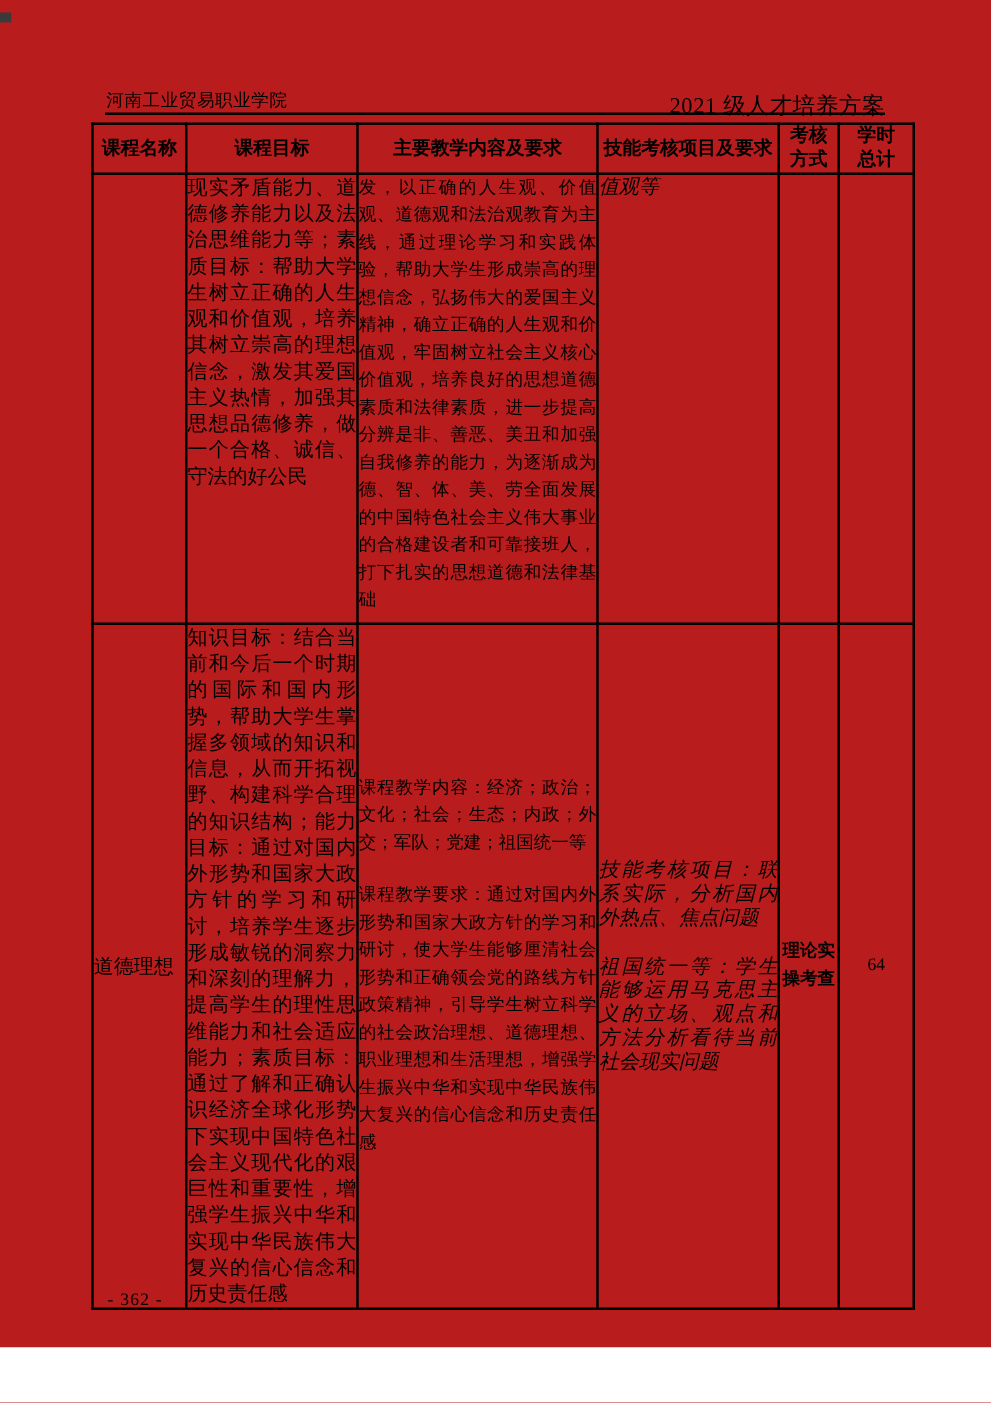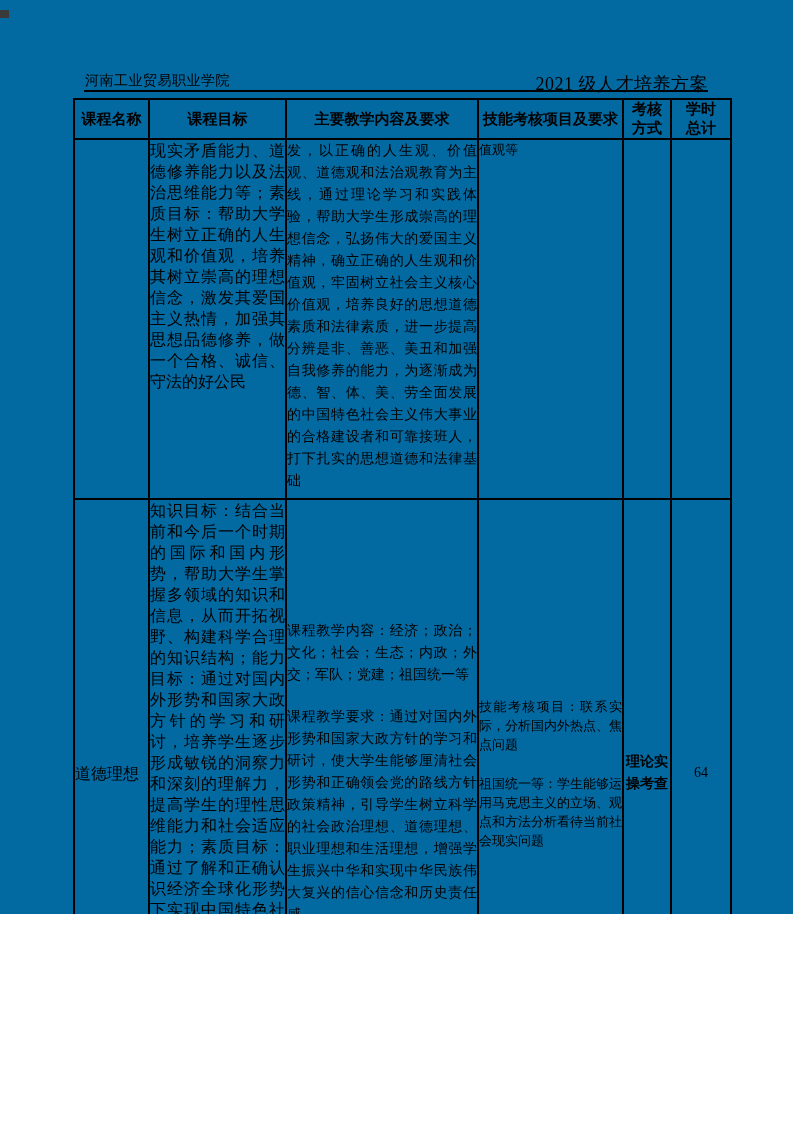--- a/index.html
+++ b/index.html
@@ -1,20 +1,20 @@
 <!DOCTYPE html>
 <html lang="zh"><head>
 <meta charset="utf-8">
 <style>
   html,body { margin:0; padding:0; background:#ffffff; }
   .page {
     position: relative;
     width: 793px;
-    height: 914px;
-    background: #0369a1;
+    height: 1078px;
+    background: #b91c1c;
     font-family: "Liberation Serif", "DejaVu Serif", serif;
     color: #000;
     overflow: hidden;
   }
   .scan-artifact {
     position: absolute;
     left: 0; top: 10px;
     width: 9px; height: 8px;
     background: #3a3a3a;
   }
@@ -75,24 +75,25 @@
     text-align: justify;
     padding: 5px 5px;
   }
   td.c-content {
     font-size: 14px;
     line-height: 22px;
     text-align: justify;
     padding: 4px 6px;
   }
   td.c-skill {
-    font-size: 13px;
+    font-size: 16px;
     line-height: 19px;
     text-align: justify;
     padding: 4px 6px;
+    font-style: italic;
   }
   td.c-method {
     font-size: 14px;
     line-height: 22px;
     text-align: center;
     vertical-align: middle;
     padding: 2px 4px;
     font-weight: bold;
   }
   td.c-hours {

